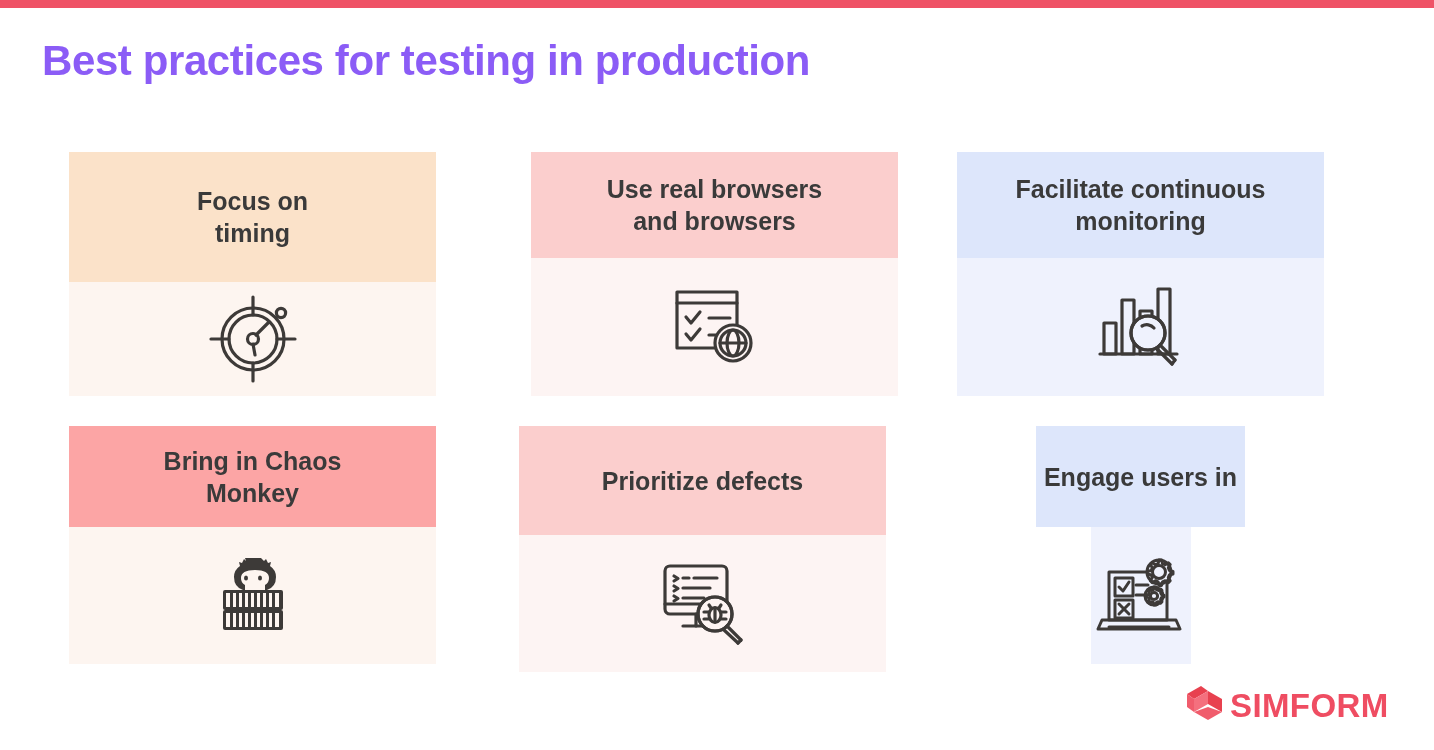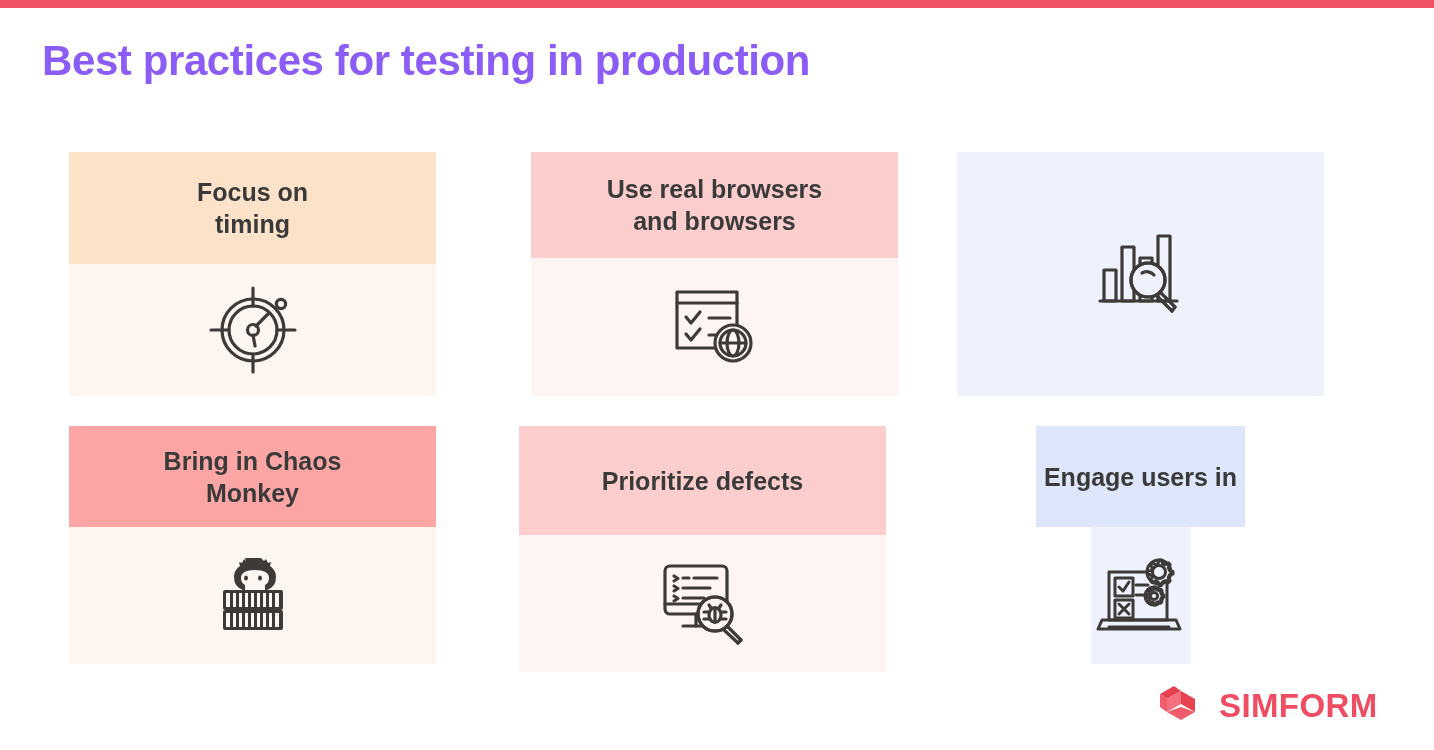--- a/index.html
+++ b/index.html
@@ -61,21 +61,21 @@
     display: flex;
     align-items: center;
     justify-content: center;
   }
   .icon-wrap {
     display: block;
   }
 
   
   #card-1 { left: 69px;  top: 152px; width: 367px; height: 244px; }
-  #card-1 .card-header { height: 112px; background: #fbe2c9; }
+  #card-1 .card-header { height: 130px; background: #fbe2c9; }
   #card-1 .card-body   { background: #fdf5f0; }
 
   
   #card-2 { left: 531px; top: 152px; width: 367px; height: 244px; }
   #card-2 .card-header { height: 106px; background: #fbcecd; }
   #card-2 .card-body   { background: #fdf4f3; }
 
   
   #card-3 { left: 957px; top: 152px; width: 367px; height: 244px; }
   #card-3 .card-header { height: 106px; background: #dde6fb; }
@@ -91,25 +91,25 @@
   #card-5 .card-header { height: 109px; background: #fbcecd; }
   #card-5 .card-body   { background: #fdf4f3; }
 
   
   #card-6 { left: 957px; top: 426px; width: 367px; height: 238px; align-items: center; }
   #card-6 .card-header { height: 101px; background: #dde6fb; }
   #card-6 .card-body   { background: #eff2fd; }
 
   .brand {
     position: absolute;
-    left: 1157px;
+    left: 1184px;
     top: 682px;
     display: flex;
     align-items: center;
-    gap: 20px;
+    gap: 4px;
     text-align: center;
   }
   .brand-word {
     font-size: 33px;
     font-weight: bold;
     color: #ef4d62;
     letter-spacing: 0.4px;
     line-height: 1;
   }
 </style>
@@ -166,20 +166,26 @@
           <circle cx="68" cy="68" r="18" fill="#fdf4f3"></circle>
           <circle cx="68" cy="68" r="13"></circle>
           <line x1="55" y1="68" x2="81" y2="68"></line>
           <ellipse cx="68" cy="68" rx="6" ry="13"></ellipse>
         </svg>
       </span>
     </div>
   </div>
 
   <div class="card" id="card-3">
+    <div class="card-header">
+      <span>
+        <span>Facilitate continuous</span><br>
+        <span>monitoring</span>
+      </span>
+    </div>
     <div class="card-body">
       <span class="icon-wrap">
         <svg width="100" height="100" viewBox="0 0 100 100" fill="none" stroke="#3d3a38" stroke-width="3.2" stroke-linecap="round" stroke-linejoin="round">
           <rect x="13" y="48" width="12" height="31"></rect>
           <rect x="31" y="25" width="12" height="54"></rect>
           <rect x="49" y="36" width="12" height="43"></rect>
           <rect x="67" y="14" width="12" height="65"></rect>
           <line x1="9" y1="79" x2="86" y2="79"></line>
           <circle cx="57" cy="58" r="17" fill="#eff2fd"></circle>
           <circle cx="57" cy="58" r="17"></circle>

